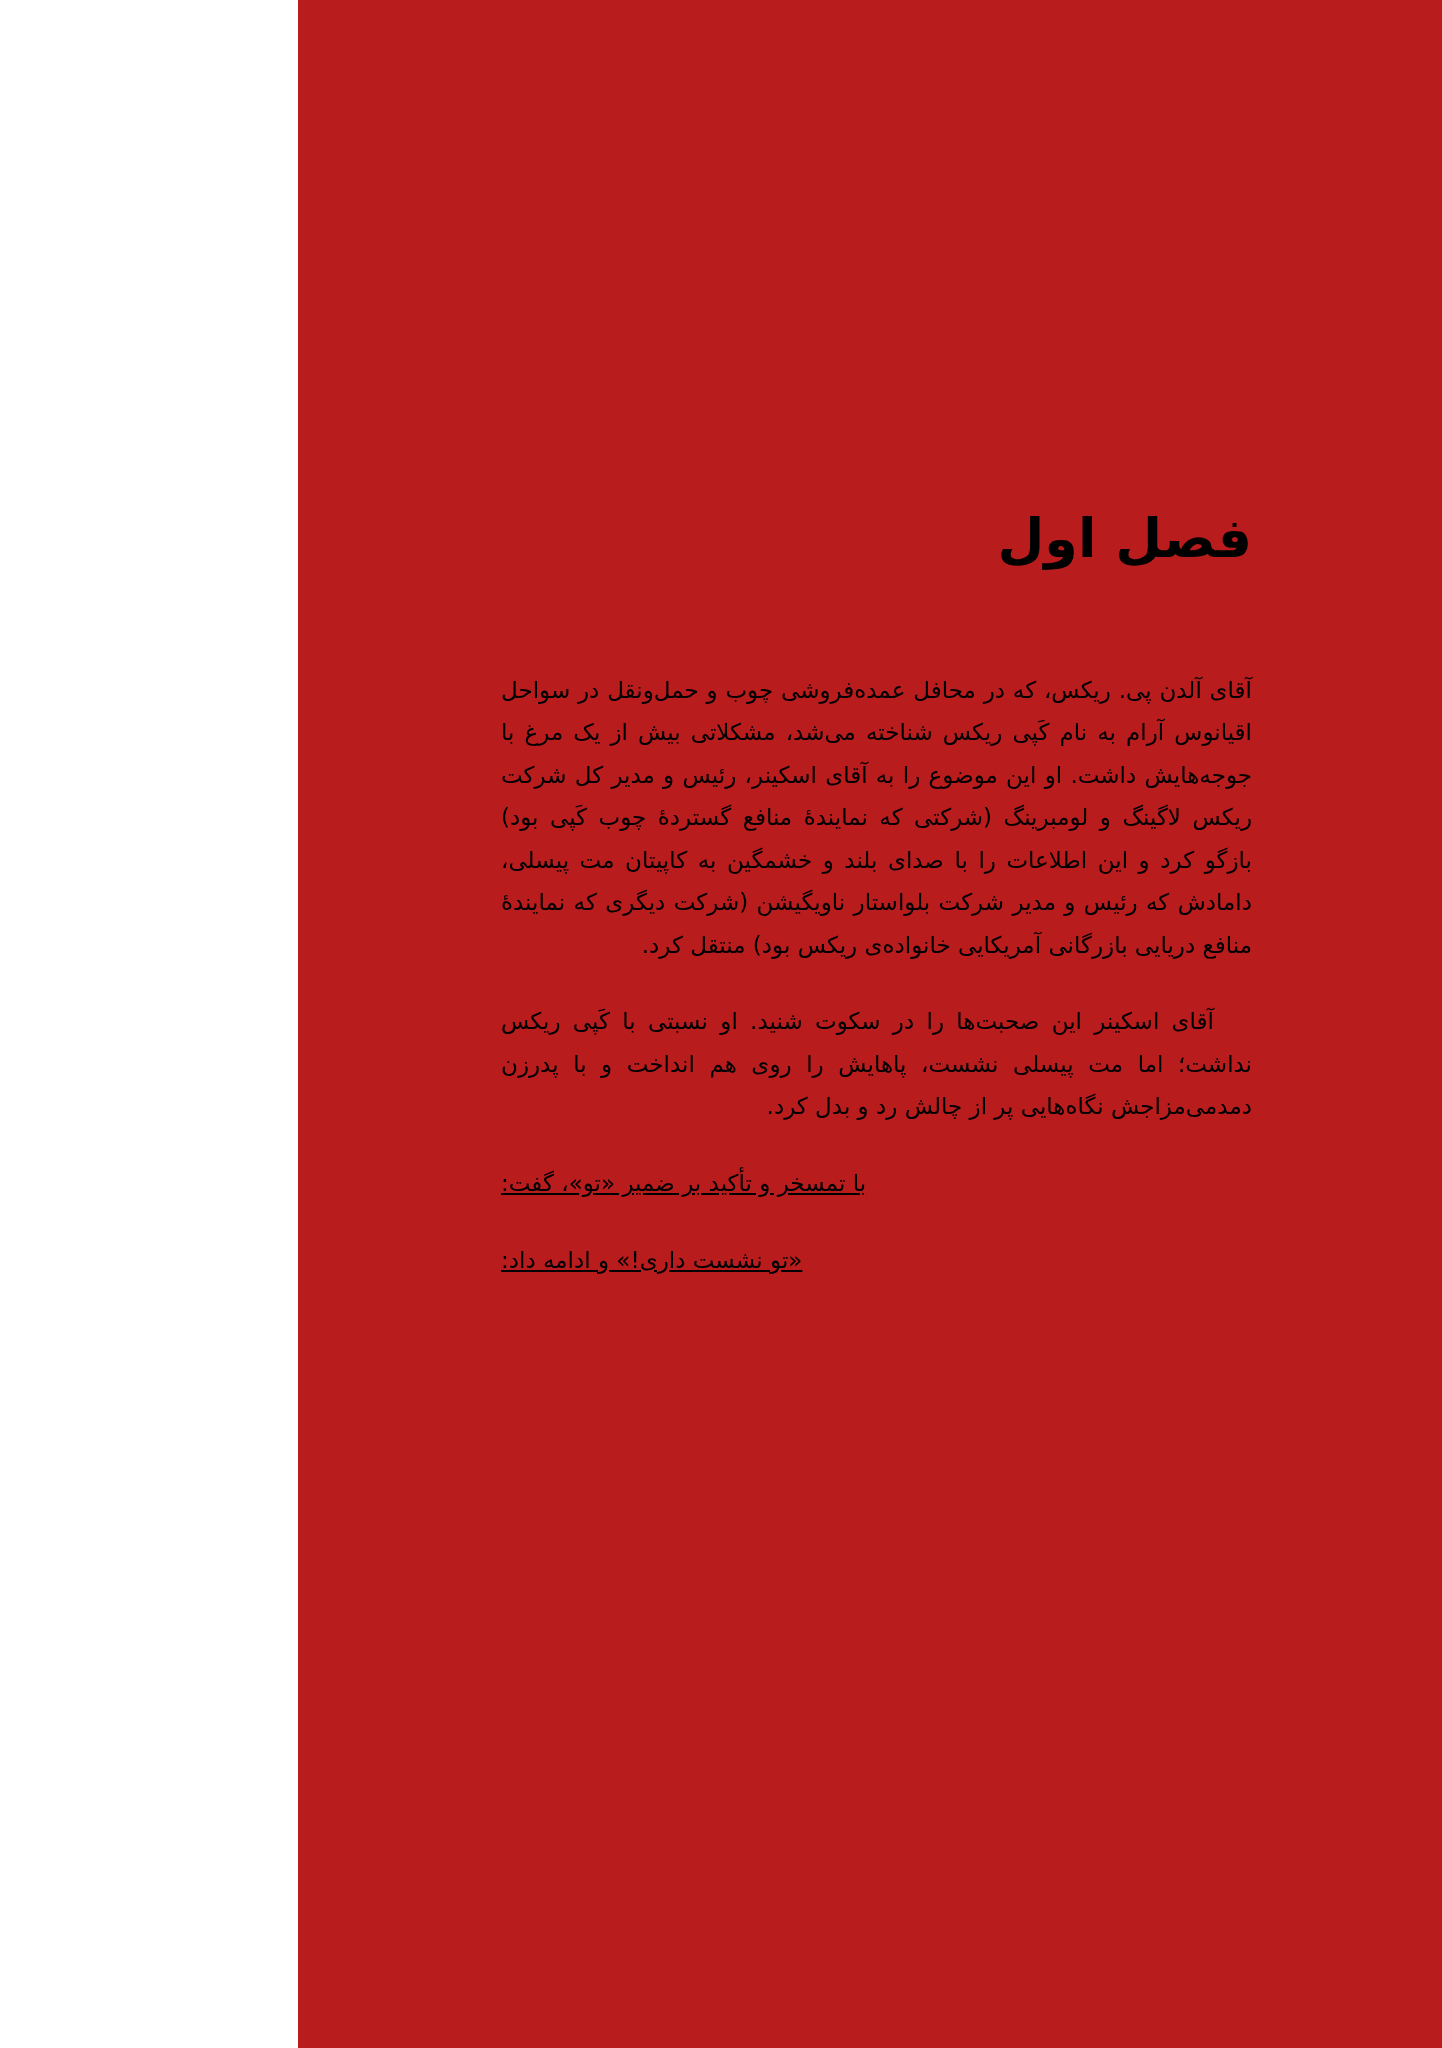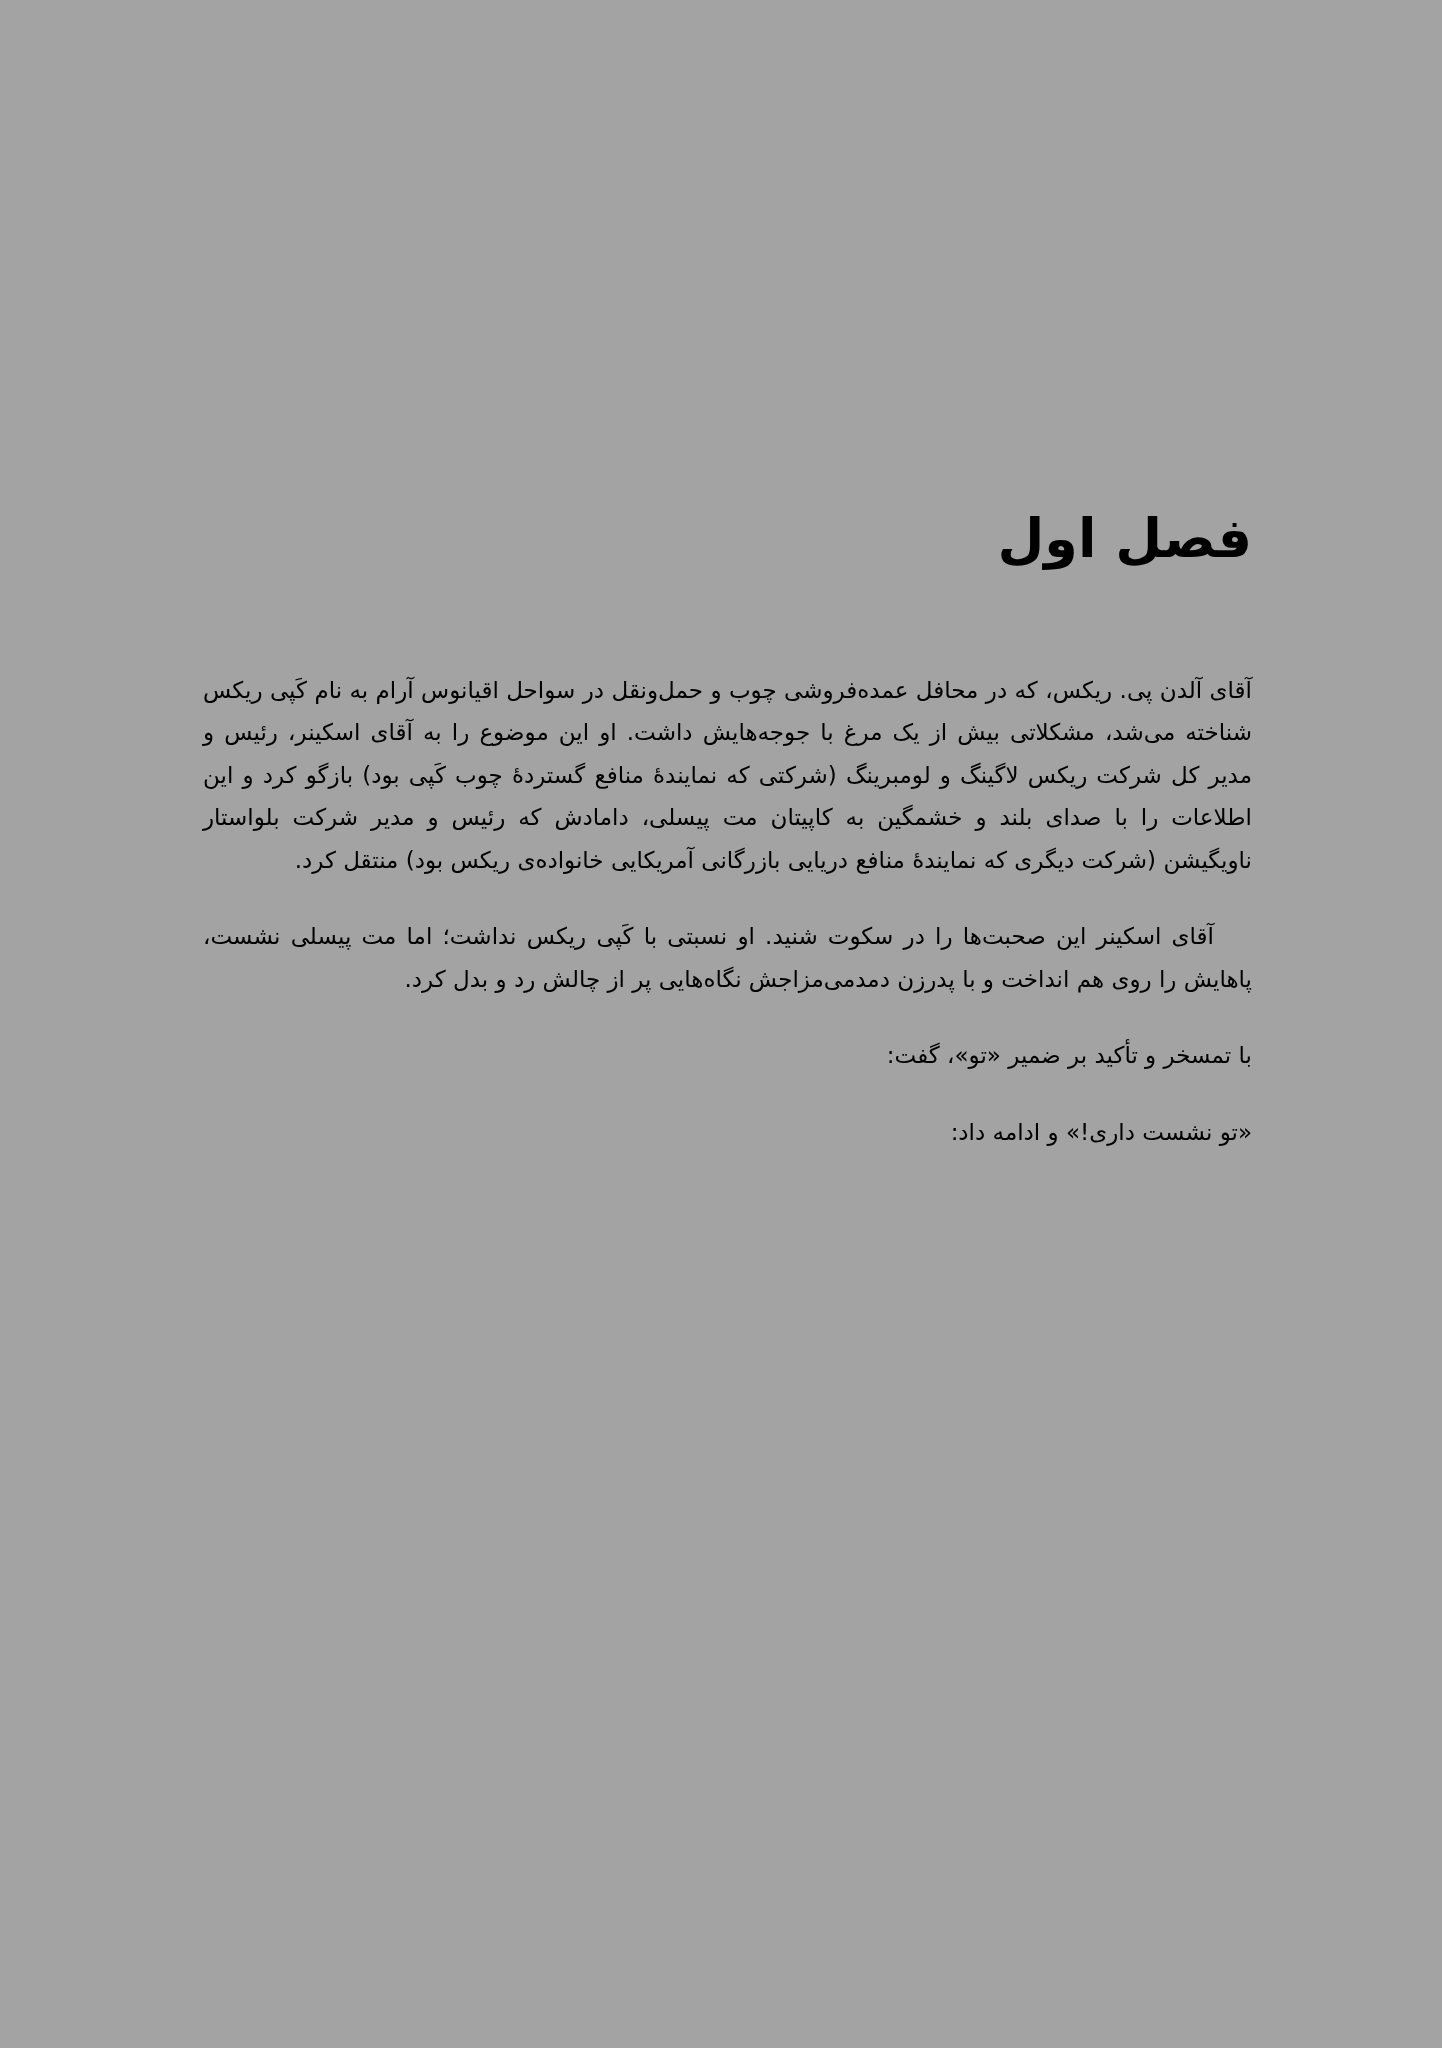--- a/index.html
+++ b/index.html
@@ -9,25 +9,25 @@
   }
   body {
     width: 1442px;
     height: 2048px;
     font-family: "DejaVu Sans", "Liberation Sans", sans-serif;
     color: #000000;
     direction: rtl;
   }
   .page {
     box-sizing: border-box;
-    width: 1442px;
+    width: 1144px;
     height: 2048px;
     padding: 0;
     position: relative;
-    background: #a3a3a3;
+    background: #b91c1c;
   }
   .content {
     position: absolute;
     top: 505px;
     right: 190px;
     left: 190px;
   }
   .chapter-title {
     font-size: 54px;
     font-weight: bold;
@@ -40,21 +40,22 @@
     font-size: 23px;
     line-height: 1.85;
     text-align: justify;
     text-justify: inter-word;
     margin: 0 0 34px 13px;
   }
   .para.indent {
     text-indent: 38px;
   }
   .para.plain {
-    text-align: right;
+    text-align: left;
+    text-decoration: underline;
   }
   .para:last-child {
     margin-bottom: 0;
   }
 </style>
 </head>
 <body>
 
 <div class="page">
   <div class="content">

